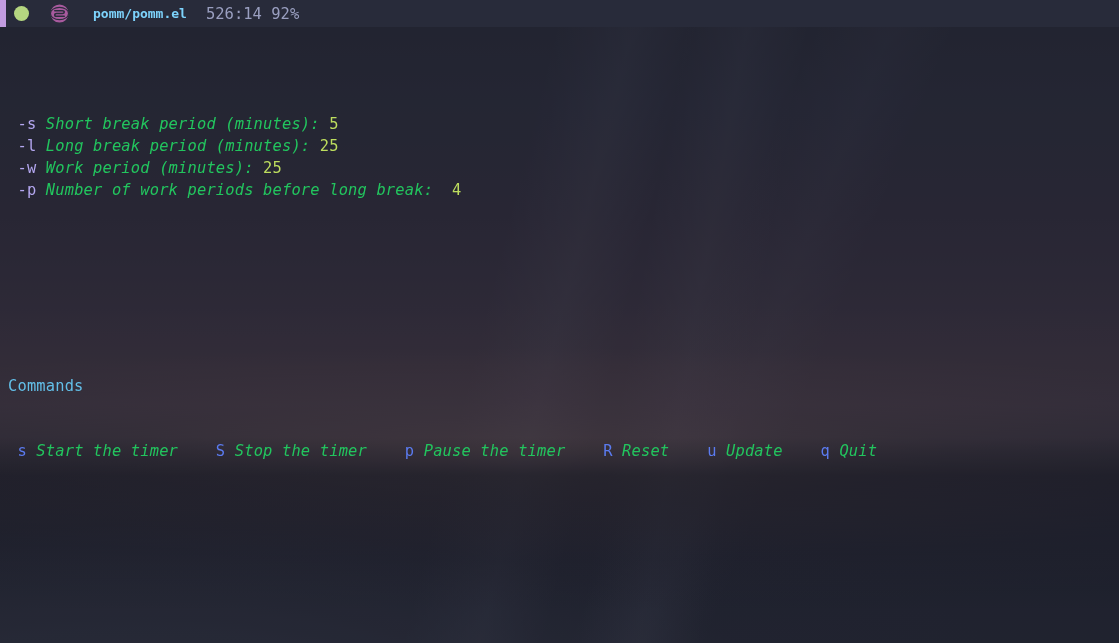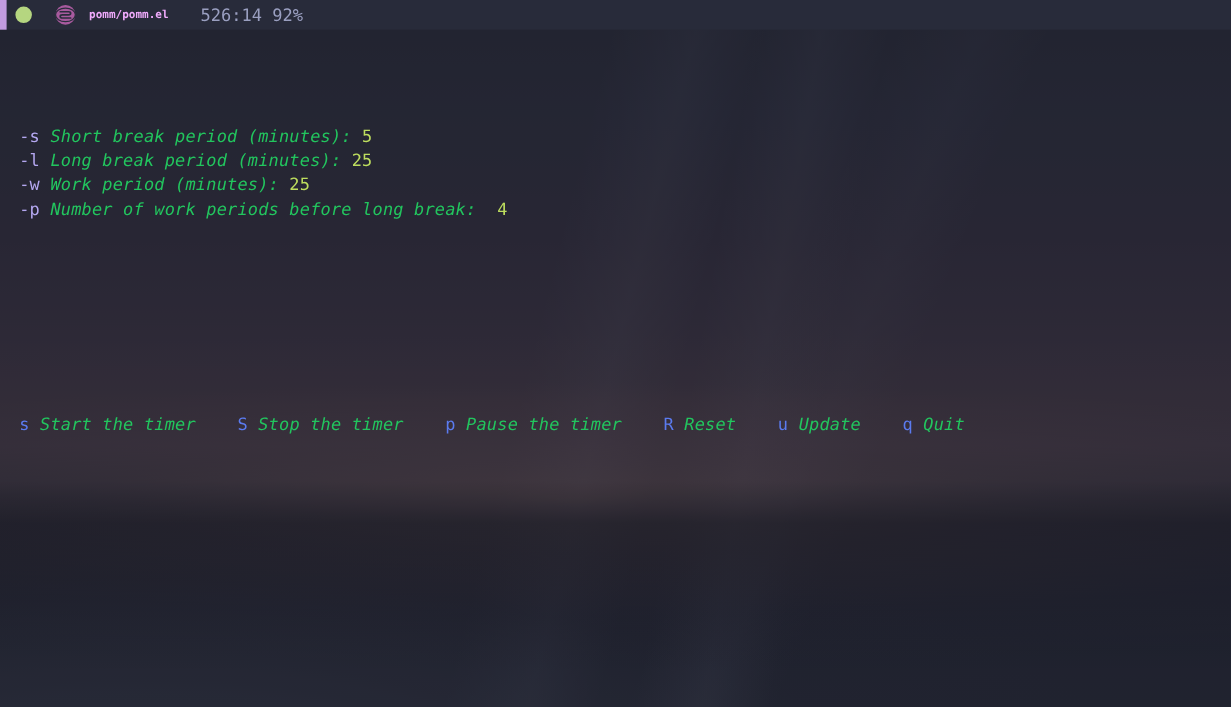--- a/index.html
+++ b/index.html
@@ -80,29 +80,29 @@
     margin-left: 8px;
     flex: 0 0 auto;
   }
   #header .emacs-logo {
     width: 19px; height: 19px;
     margin-left: 21px;
     flex: 0 0 auto;
     display: block;
   }
   #header .buffer-name {
-    margin-left: 12px;
-    color: #f0abfc;
-    font-size: 10px;
+    margin-left: 24px;
+    color: #7dd3fc;
+    font-size: 13px;
     font-weight: bold;
     letter-spacing: 0px;
     white-space: pre;
   }
   #header .position {
-    margin-left: 29px;
+    margin-left: 19px;
     color: #9a9fc0;
     font-size: 15.5px;
     white-space: pre;
   }
 
   
   #body {
     position: absolute;
     left: 0;
     top: 27px;
@@ -149,20 +149,21 @@
   </div>
 
   <div id="body">
 
     
     <div id="settings-rows"><div class="line"> <span class="c-flag">-s</span><span class="c-plain"> Short break period (minutes): </span><span class="c-value">5</span></div><div class="line"> <span class="c-flag">-l</span><span class="c-plain"> Long break period (minutes): </span><span class="c-value">25</span></div><div class="line"> <span class="c-flag">-w</span><span class="c-plain"> Work period (minutes): </span><span class="c-value">25</span></div><div class="line"> <span class="c-flag">-p</span><span class="c-plain"> Number of work periods before long break:  </span><span class="c-value">4</span></div></div>
 
     <div class="blank"></div>
 
     
+    <div class="line"><span class="c-section">Commands</span></div>
     <div class="line" id="commands-row"> <span class="c-key">s</span><span class="c-plain"> Start the timer</span><span>    </span><span class="c-key">S</span><span class="c-plain"> Stop the timer</span><span>    </span><span class="c-key">p</span><span class="c-plain"> Pause the timer</span><span>    </span><span class="c-key">R</span><span class="c-plain"> Reset</span><span>    </span><span class="c-key">u</span><span class="c-plain"> Update</span><span>    </span><span class="c-key">q</span><span class="c-plain"> Quit</span></div>
 
     <div class="blank"></div>
 
     
     
     
 
     
 

